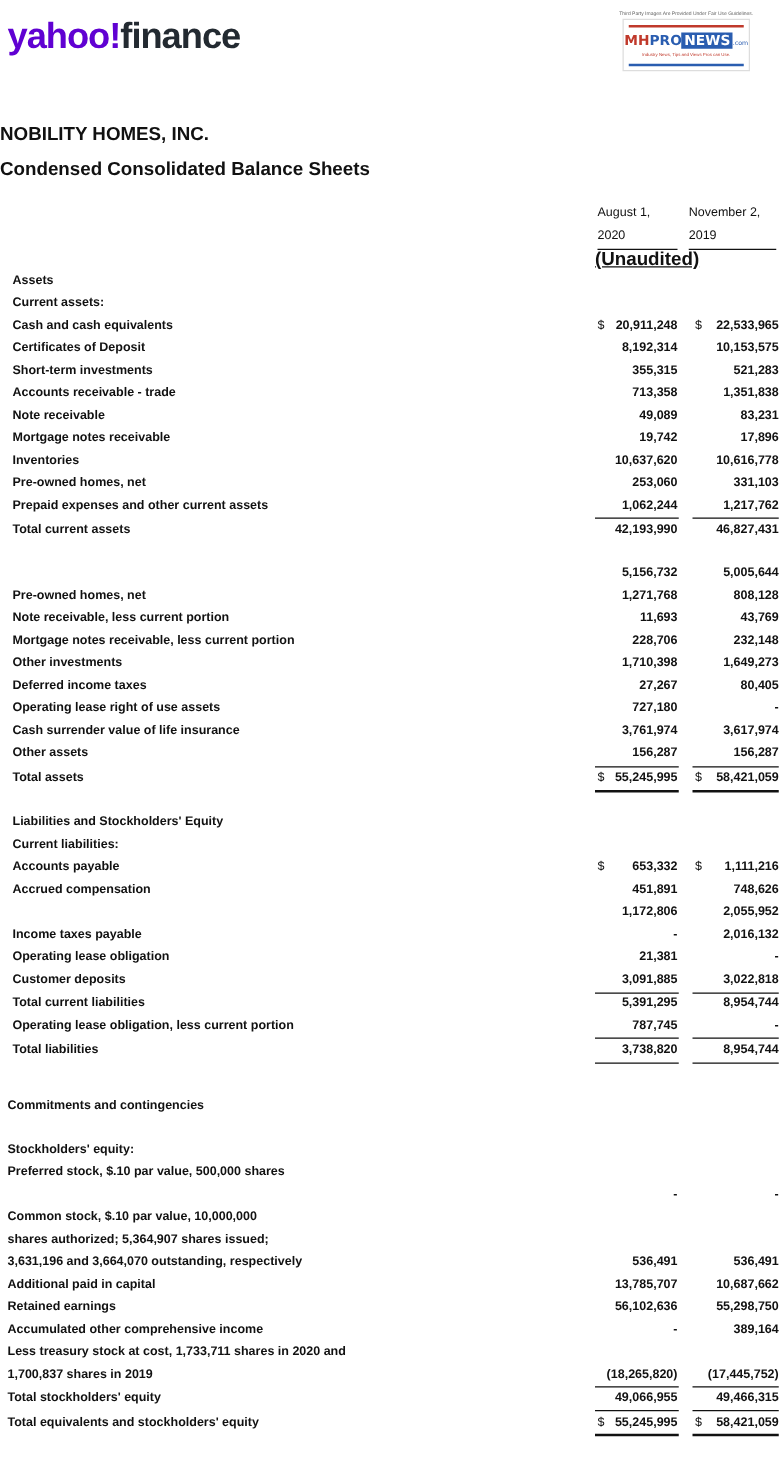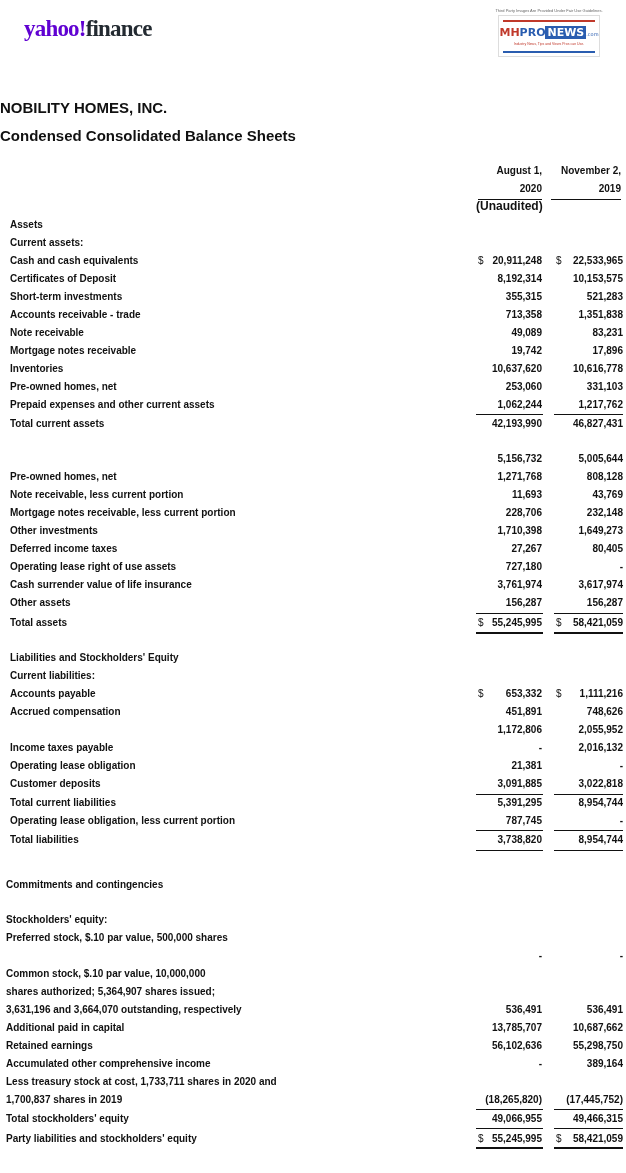--- a/index.html
+++ b/index.html
@@ -1,42 +1,42 @@
 <!DOCTYPE html>
 <html><head>
 <meta charset="utf-8">
 <style>
   * { box-sizing: border-box; margin: 0; padding: 0; }
   html, body { width: 626px; height: 1173px; background: #ffffff; overflow: hidden; }
   body { position: relative; font-family: "Liberation Sans", "DejaVu Sans", sans-serif; color: #1a1a1a; }
 
-  .logo { position: absolute; left: 24px; top: 14px; font-family: Liberation Serif, serif; font-weight: bold; font-size: 23px; letter-spacing: -0.8px; line-height: 30px; white-space: nowrap; }
+  .logo { position: absolute; left: 6px; top: 14px; font-family: Liberation Sans, sans-serif; font-weight: bold; font-size: 29px; letter-spacing: -0.8px; line-height: 30px; white-space: nowrap; }
   .logo .y { color: #6001d2; }
   .logo .f { color: #232a31; }
 
   .badge { position: absolute; left: 486px; top: 8px; width: 126px; height: 52px; }
   .badge .note { font-size: 4px; color: #666; text-align: center; line-height: 6px; white-space: nowrap; overflow: hidden; }
   .badge .card { margin: 1px auto 0; width: 102px; height: 42px; border: 1px solid #ddd; background: #fff; position: relative; }
   .badge .bar-top { position: absolute; left: 4px; right: 4px; top: 4px; height: 2px; background: #c0392b; }
   .badge .bar-bot { position: absolute; left: 4px; right: 4px; top: 35px; height: 2px; background: #2a5db0; }
   .badge .word { position: absolute; left: 0; right: 0; top: 10px; text-align: center; font-family: "DejaVu Sans", sans-serif; font-weight: bold; font-size: 11px; line-height: 14px; white-space: nowrap; }
   .badge .word .mh { color: #c0392b; }
   .badge .word .pro { color: #2a5db0; }
   .badge .word .news { color: #fff; background: #2a5db0; padding: 0 2px; }
   .badge .word .com { color: #2a5db0; font-size: 5px; font-weight: normal; }
   .badge .tag { position: absolute; left: 0; right: 0; top: 26px; text-align: center; font-size: 3.5px; color: #c0392b; white-space: nowrap; }
 
   .company { position: absolute; left: 0; top: 99px; font-size: 15px; font-weight: bold; color: #111; white-space: nowrap; }
   .subtitle { position: absolute; left: 0; top: 127px; font-size: 15px; font-weight: bold; color: #111; white-space: nowrap; }
 
-  .colhead { position: absolute; font-size: 10px; font-weight: bold; text-align: right; line-height: 18px; color: #111; }
+  .colhead { position: absolute; font-size: 10px; font-weight: normal; text-align: left; line-height: 18px; color: #111; }
   .colhead.c1 { left: 478px; width: 64px; top: 162px; }
   .colhead.c2 { left: 551px; width: 70px; top: 162px; }
   .colhead .u { border-bottom: 1px solid #111; padding-bottom: 1px; }
-  .unaud { position: absolute; left: 476px; width: 68px; top: 199px; font-size: 12px; font-weight: bold; text-align: left; color: #111; }
+  .unaud { position: absolute; left: 476px; width: 68px; top: 199px; font-size: 15px; font-weight: bold; text-align: right; color: #111; text-decoration: underline; }
 
   .row { position: absolute; left: 0; width: 626px; height: 18px; font-size: 10px; font-weight: bold; line-height: 18px; color: #111; }
   .row .lbl { position: absolute; left: 10px; white-space: nowrap; }
   .row.ind0 .lbl { left: 6px; }
   .row .v1, .row .v2 { position: absolute; text-align: right; white-space: nowrap; }
   .row .v1 { left: 474px; width: 68px; }
   .row .v2 { left: 553px; width: 70px; }
   .row .d1, .row .d2 { position: absolute; font-weight: normal; }
   .row .d1 { left: 478px; }
   .row .d2 { left: 556px; }
@@ -286,21 +286,21 @@
       <span class="lbl">1,700,837 shares in 2019</span>
       <span class="v1">(18,265,820)</span>
       <span class="v2">(17,445,752)</span>
     </div>
     <div class="row ind0" style="top: 1110px;">
       <span class="lbl">Total stockholders' equity</span>
       <span class="v1">49,066,955</span>
       <span class="v2">49,466,315</span>
     </div>
     <div class="row ind0" style="top: 1130px;">
-      <span class="lbl">Party liabilities and stockholders' equity</span>
+      <span class="lbl">Total equivalents and stockholders' equity</span>
       <span class="d1">$</span>
       <span class="v1">55,245,995</span>
       <span class="d2">$</span>
       <span class="v2">58,421,059</span>
     </div>
   </div>
 
 <div class="line l1" style="top:414px"></div>
 <div class="line l2" style="top:414px"></div>
 

